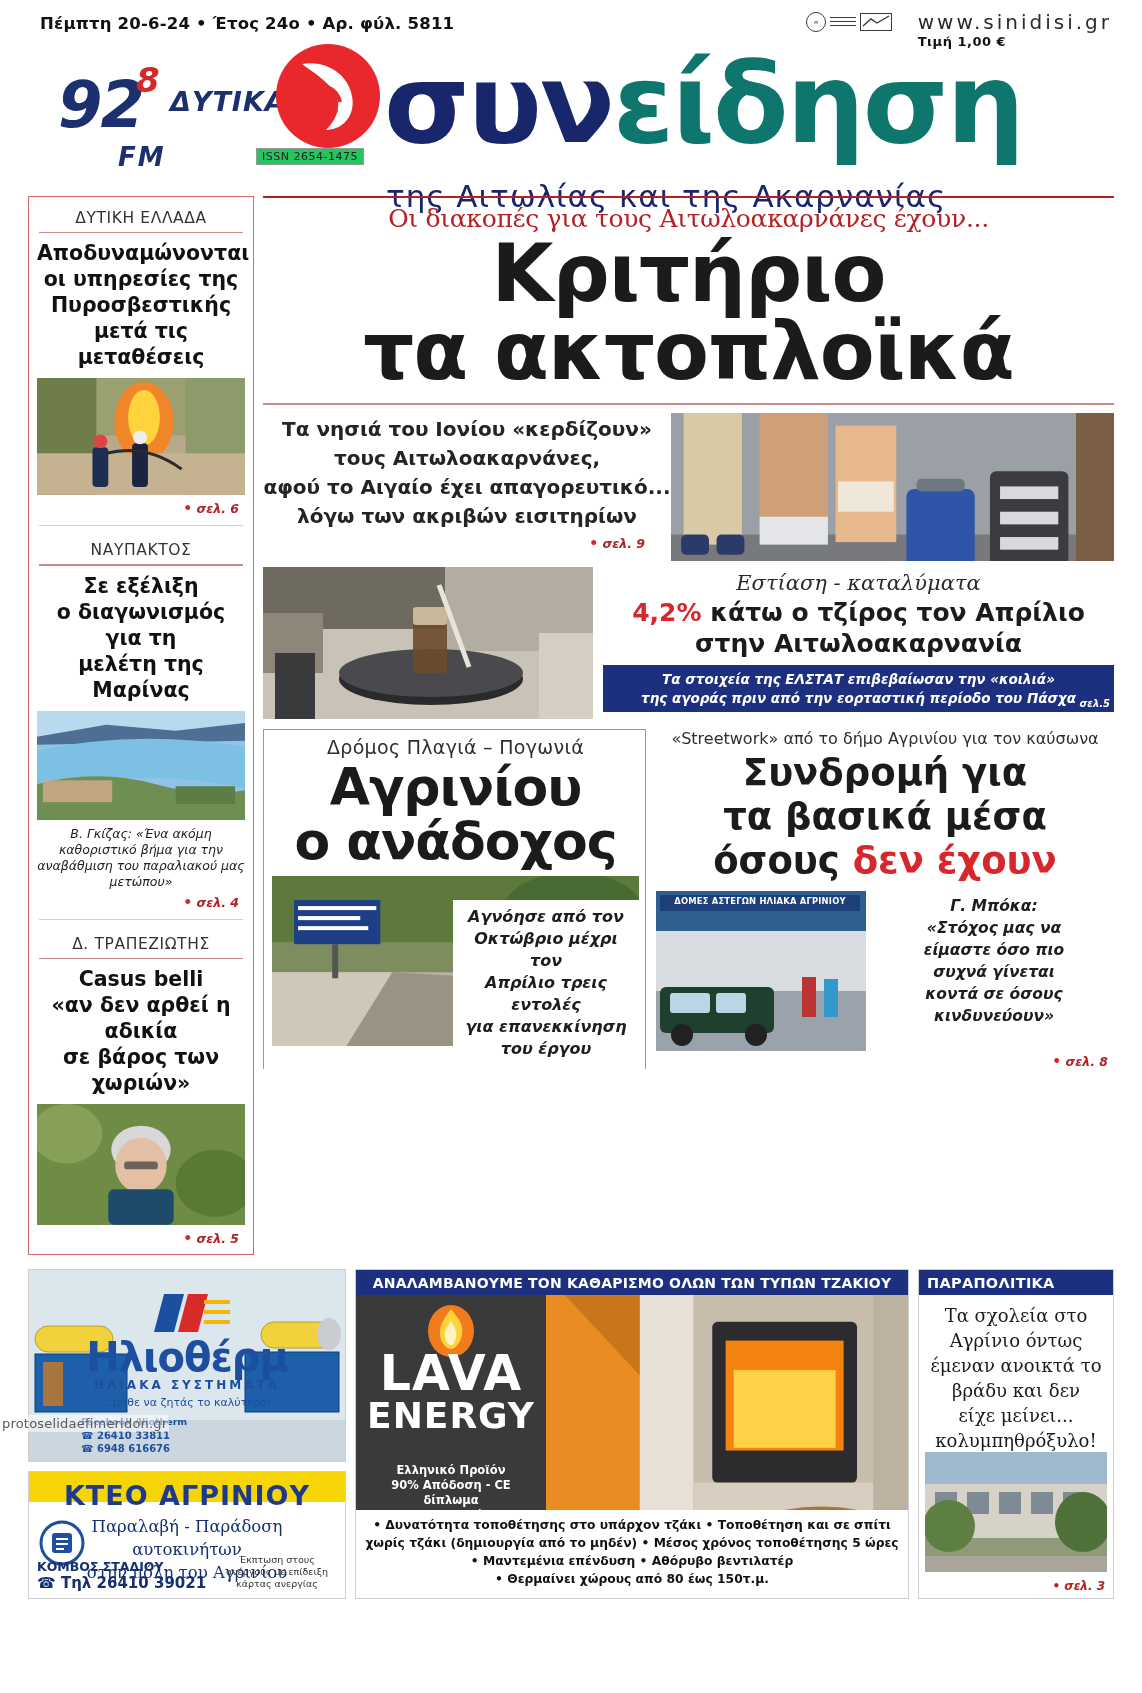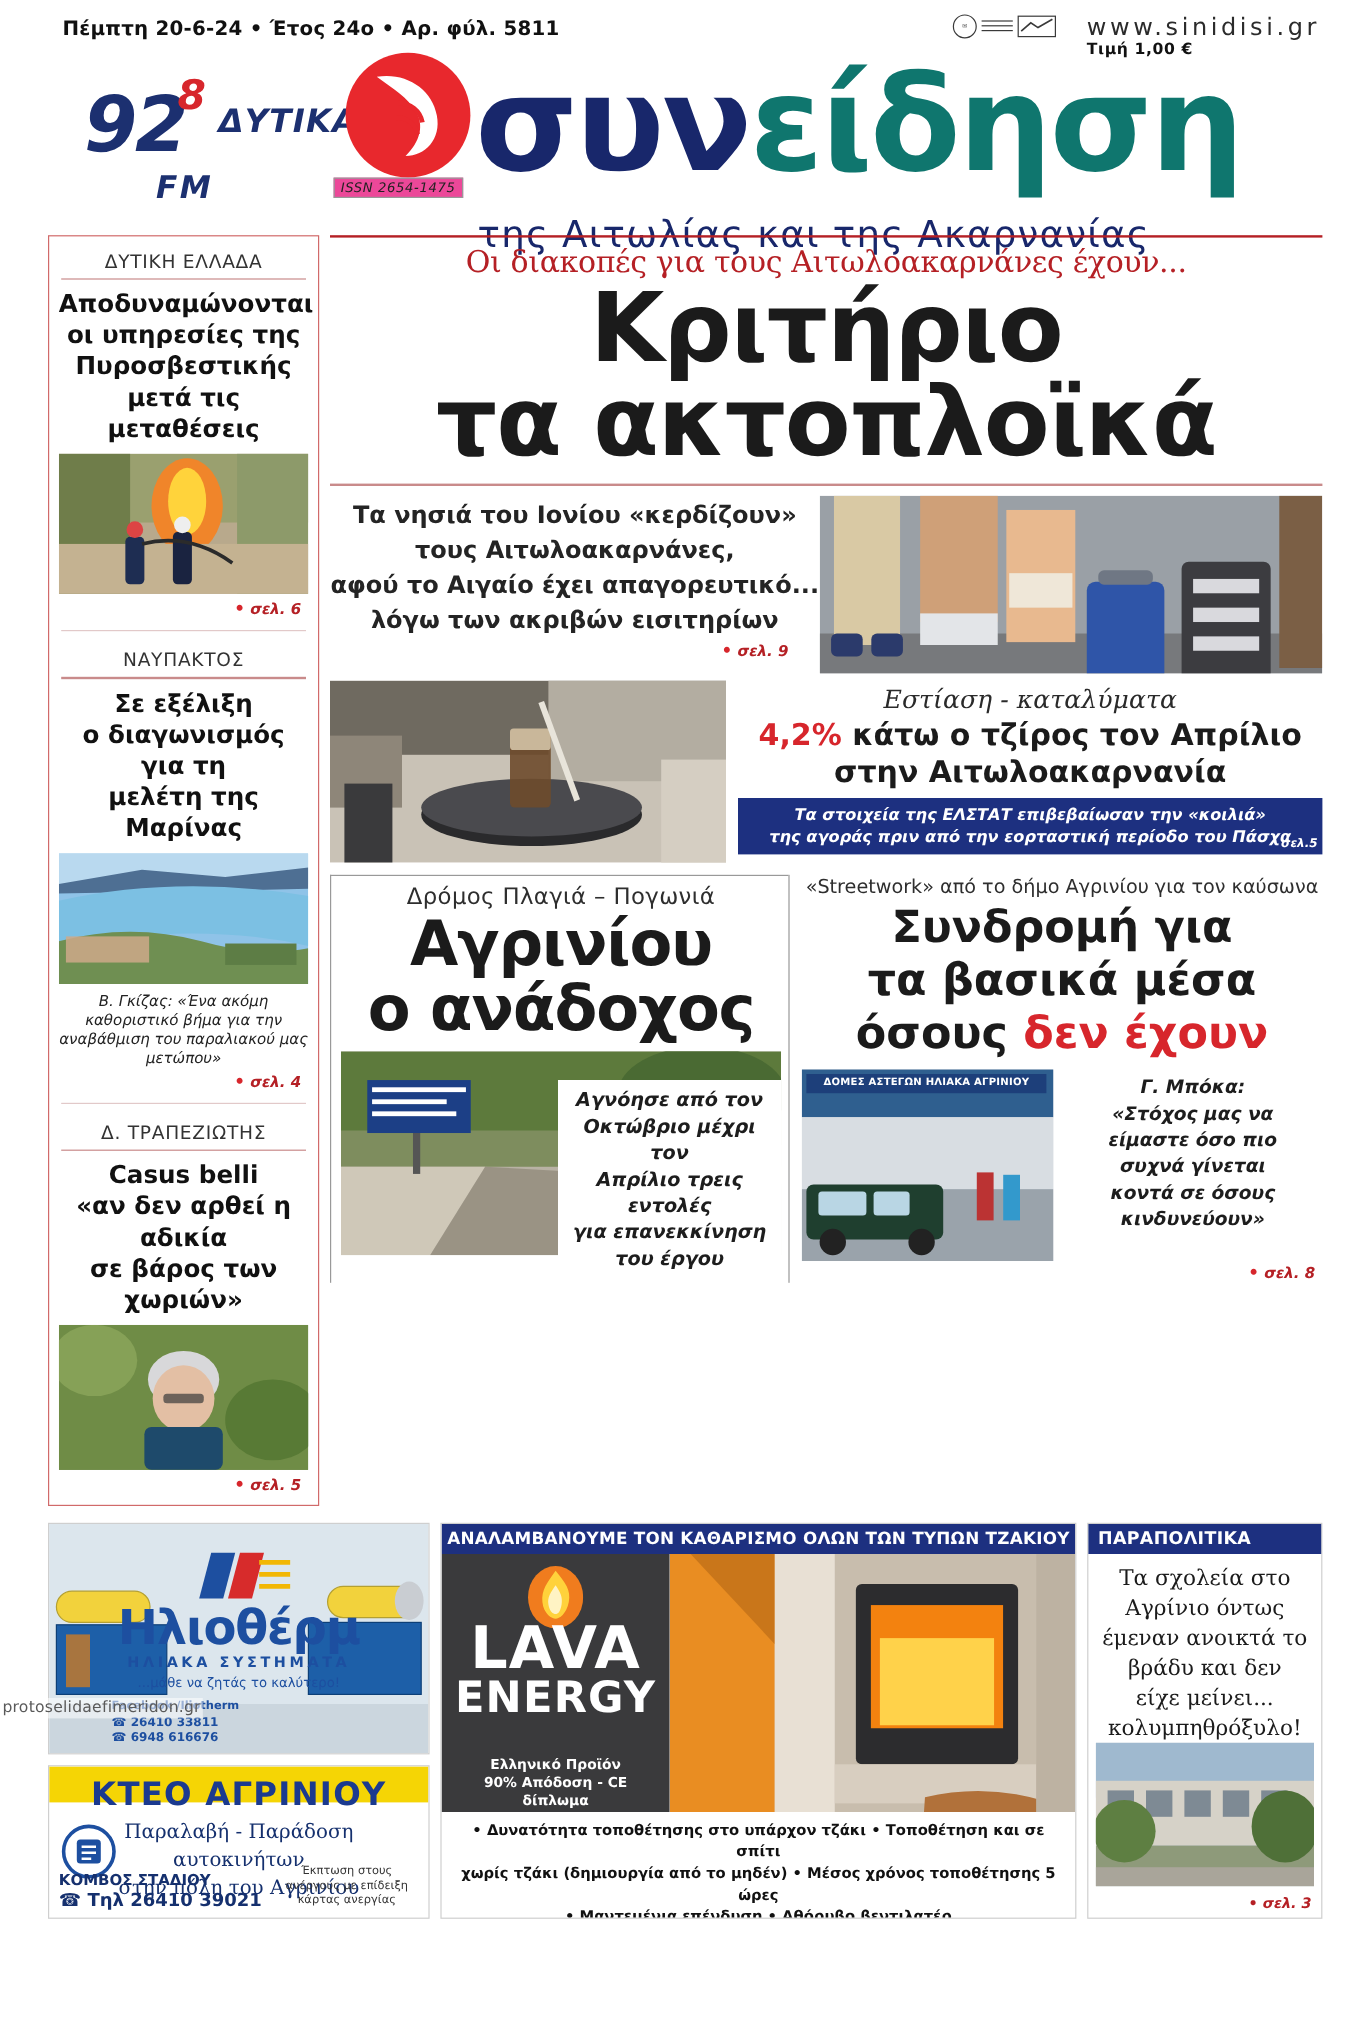--- a/index.html
+++ b/index.html
@@ -5,21 +5,21 @@
 <style>
   * { box-sizing: border-box; margin: 0; padding: 0; }
   body {
     width: 1142px; height: 1693px;
     background: #ffffff;
     font-family: "DejaVu Sans", "Liberation Sans", sans-serif;
     color: #1a1a1a;
     position: relative;
     overflow: hidden;
   }
-  .page { position: relative; width: 1142px; height: 1371px; padding: 0 40px; }
+  .page { position: relative; width: 1142px; height: 1371px; padding: 0 28px; }
 
   
   .masthead { position: relative; height: 182px; }
   .issue-line {
     position: absolute; left: 12px; top: 14px;
     font-size: 16.5px; font-weight: bold; letter-spacing: .2px;
     color: #111;
     font-family: "DejaVu Sans", sans-serif;
   }
   .site-block { position: absolute; right: 2px; top: 10px; text-align: left; }
@@ -60,23 +60,23 @@
     position: absolute; left: 112px; top: 28px;
     font-size: 27px; font-weight: 900; color: #1c3070; font-style: italic; letter-spacing: 1px;
   }
   .bird-circle {
     position: absolute; left: 248px; top: 44px;
     width: 104px; height: 104px; border-radius: 50%;
     background: #e8282d;
   }
   .bird-circle svg { position:absolute; left:14px; top:12px;}
   .issn {
-    position: absolute; left: 238px; top: 148px;
+    position: absolute; left: 228px; top: 148px;
     font-size: 11px; letter-spacing: .5px; color: #222;
-    border: 1px solid #999; padding: 1px 5px; background:#ec4899;font-style:italic;
+    border: 1px solid #999; padding: 1px 5px; background:#22c55e;
   }
   .title-main {
     position: absolute; left: 356px; top: 52px;
     font-size: 110px; line-height: 104px; font-weight: 900;
     font-family: "DejaVu Sans", sans-serif;
     color: #18276b; letter-spacing: -2px;
   }
   .title-main .em { color: #0f766e; }
   .title-sub {
     position: absolute; left: 358px; top: 178px;

